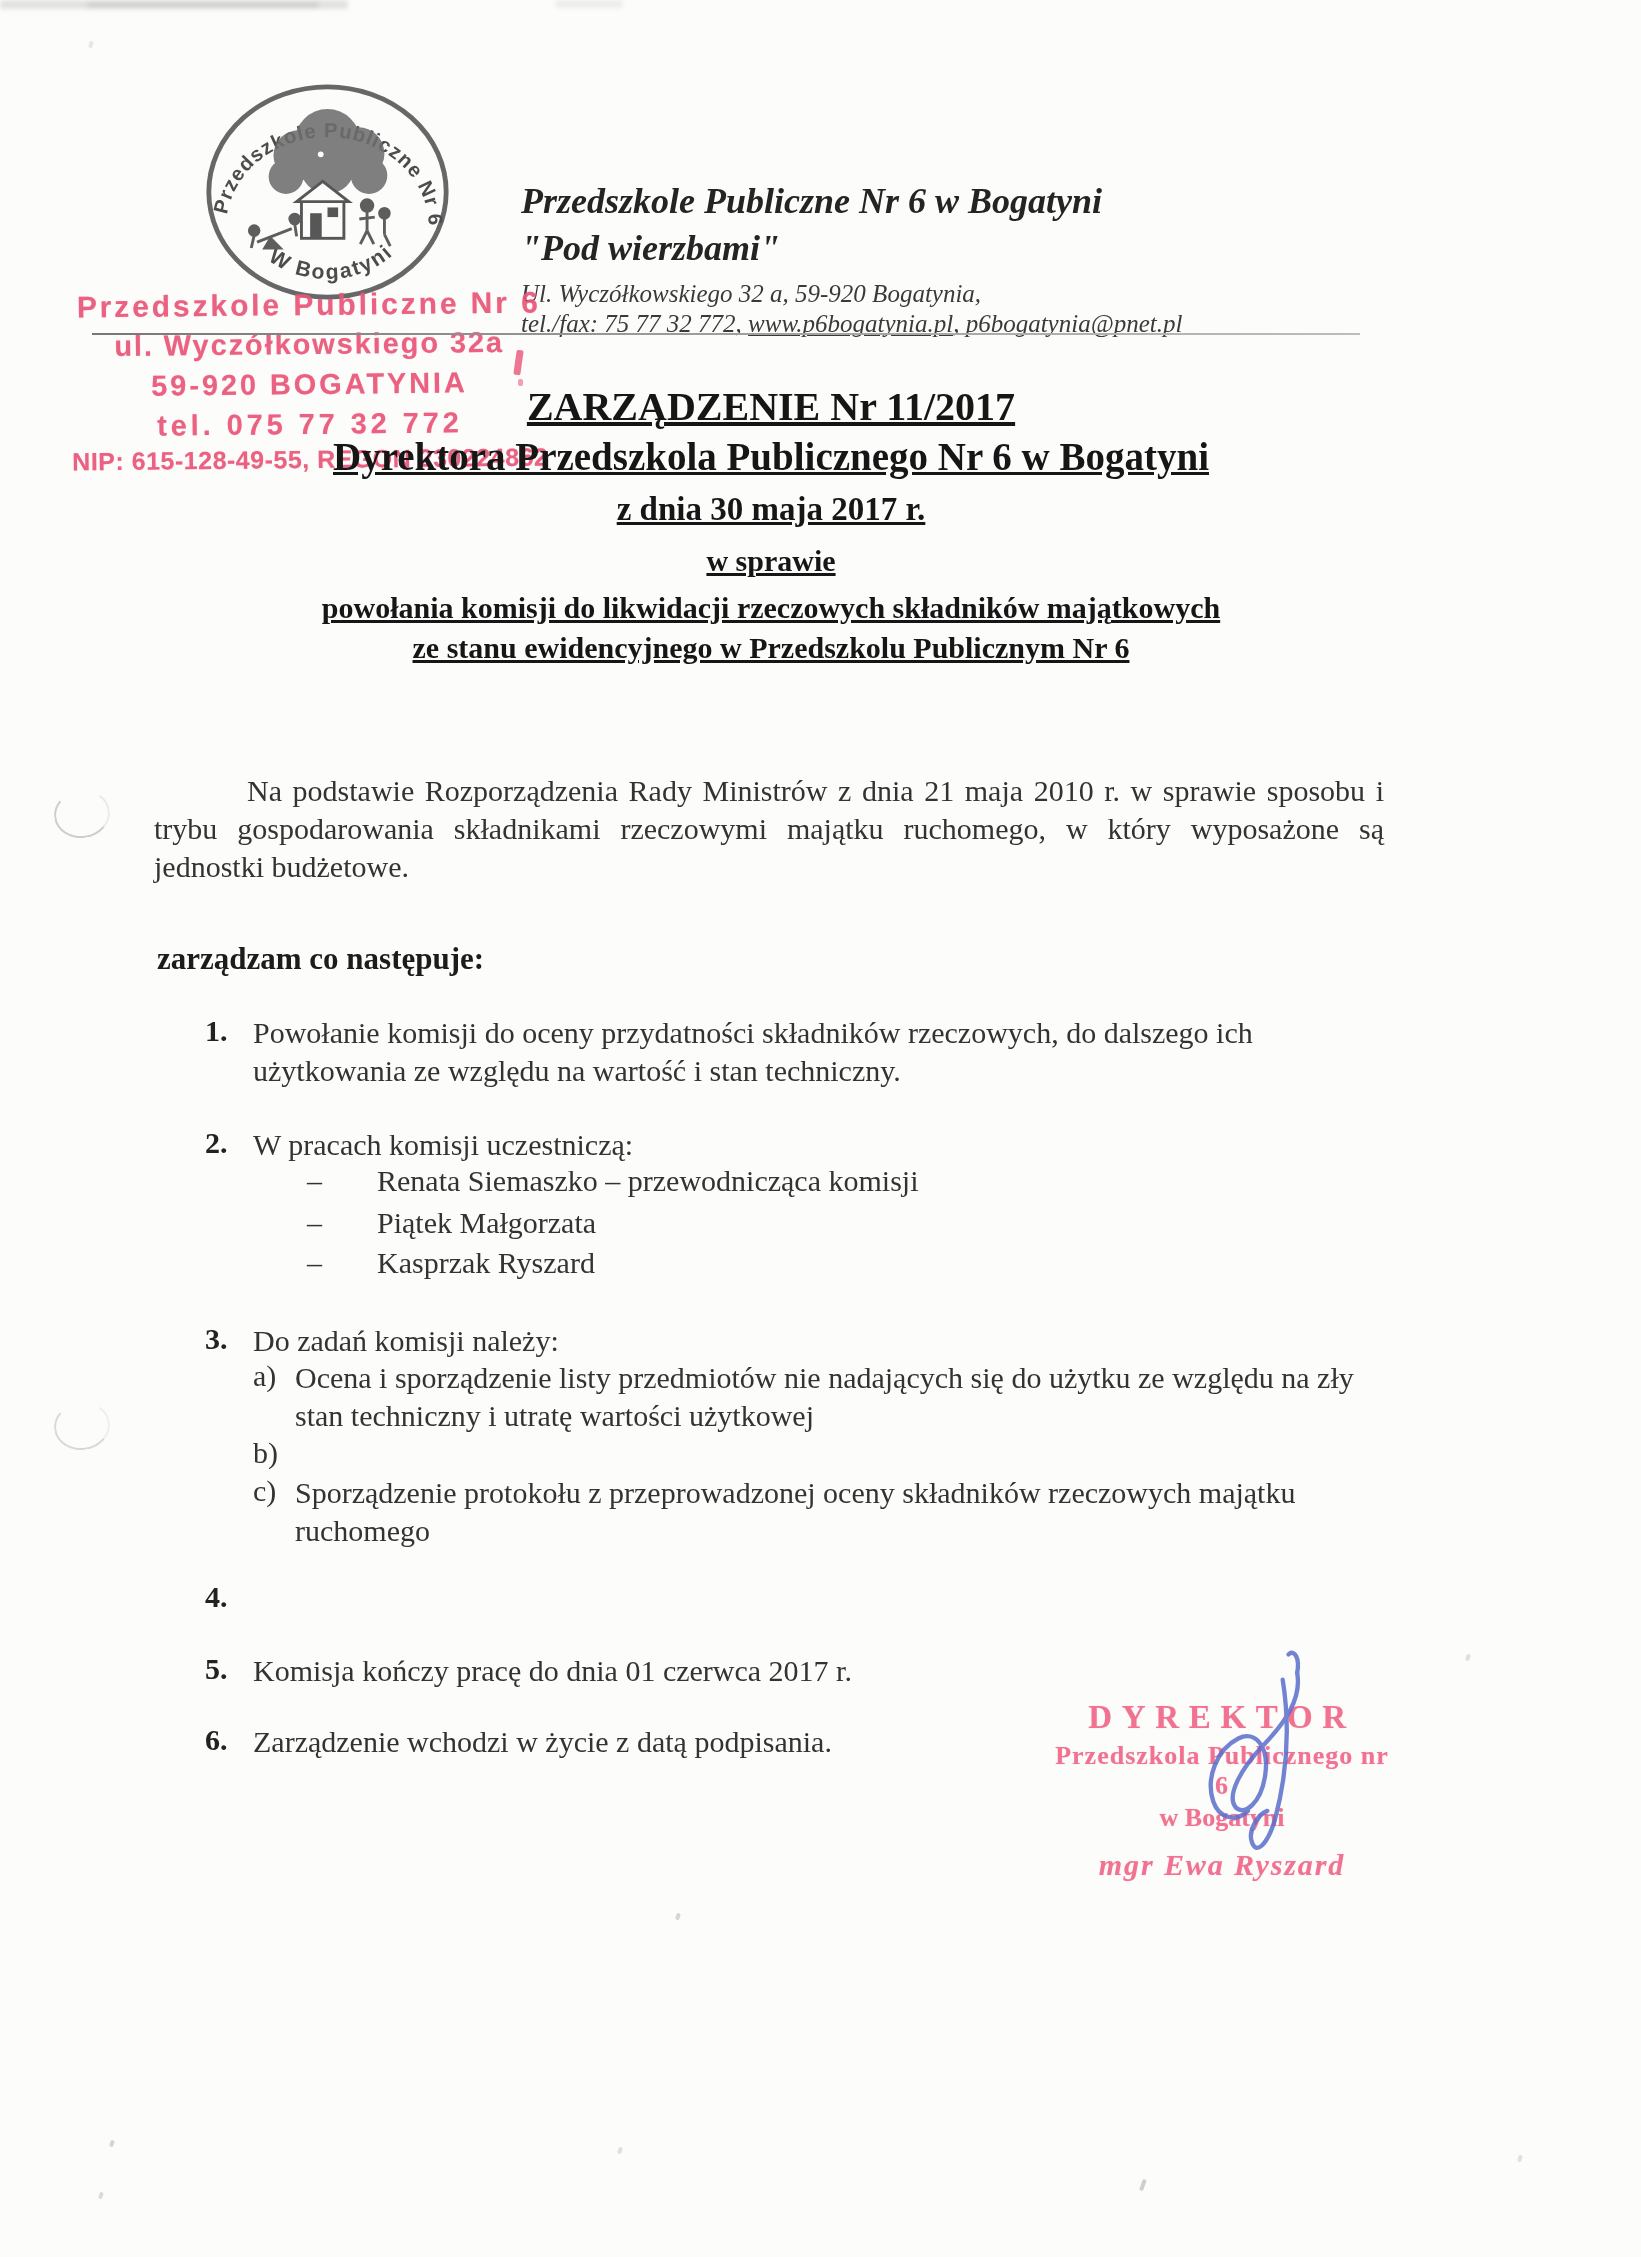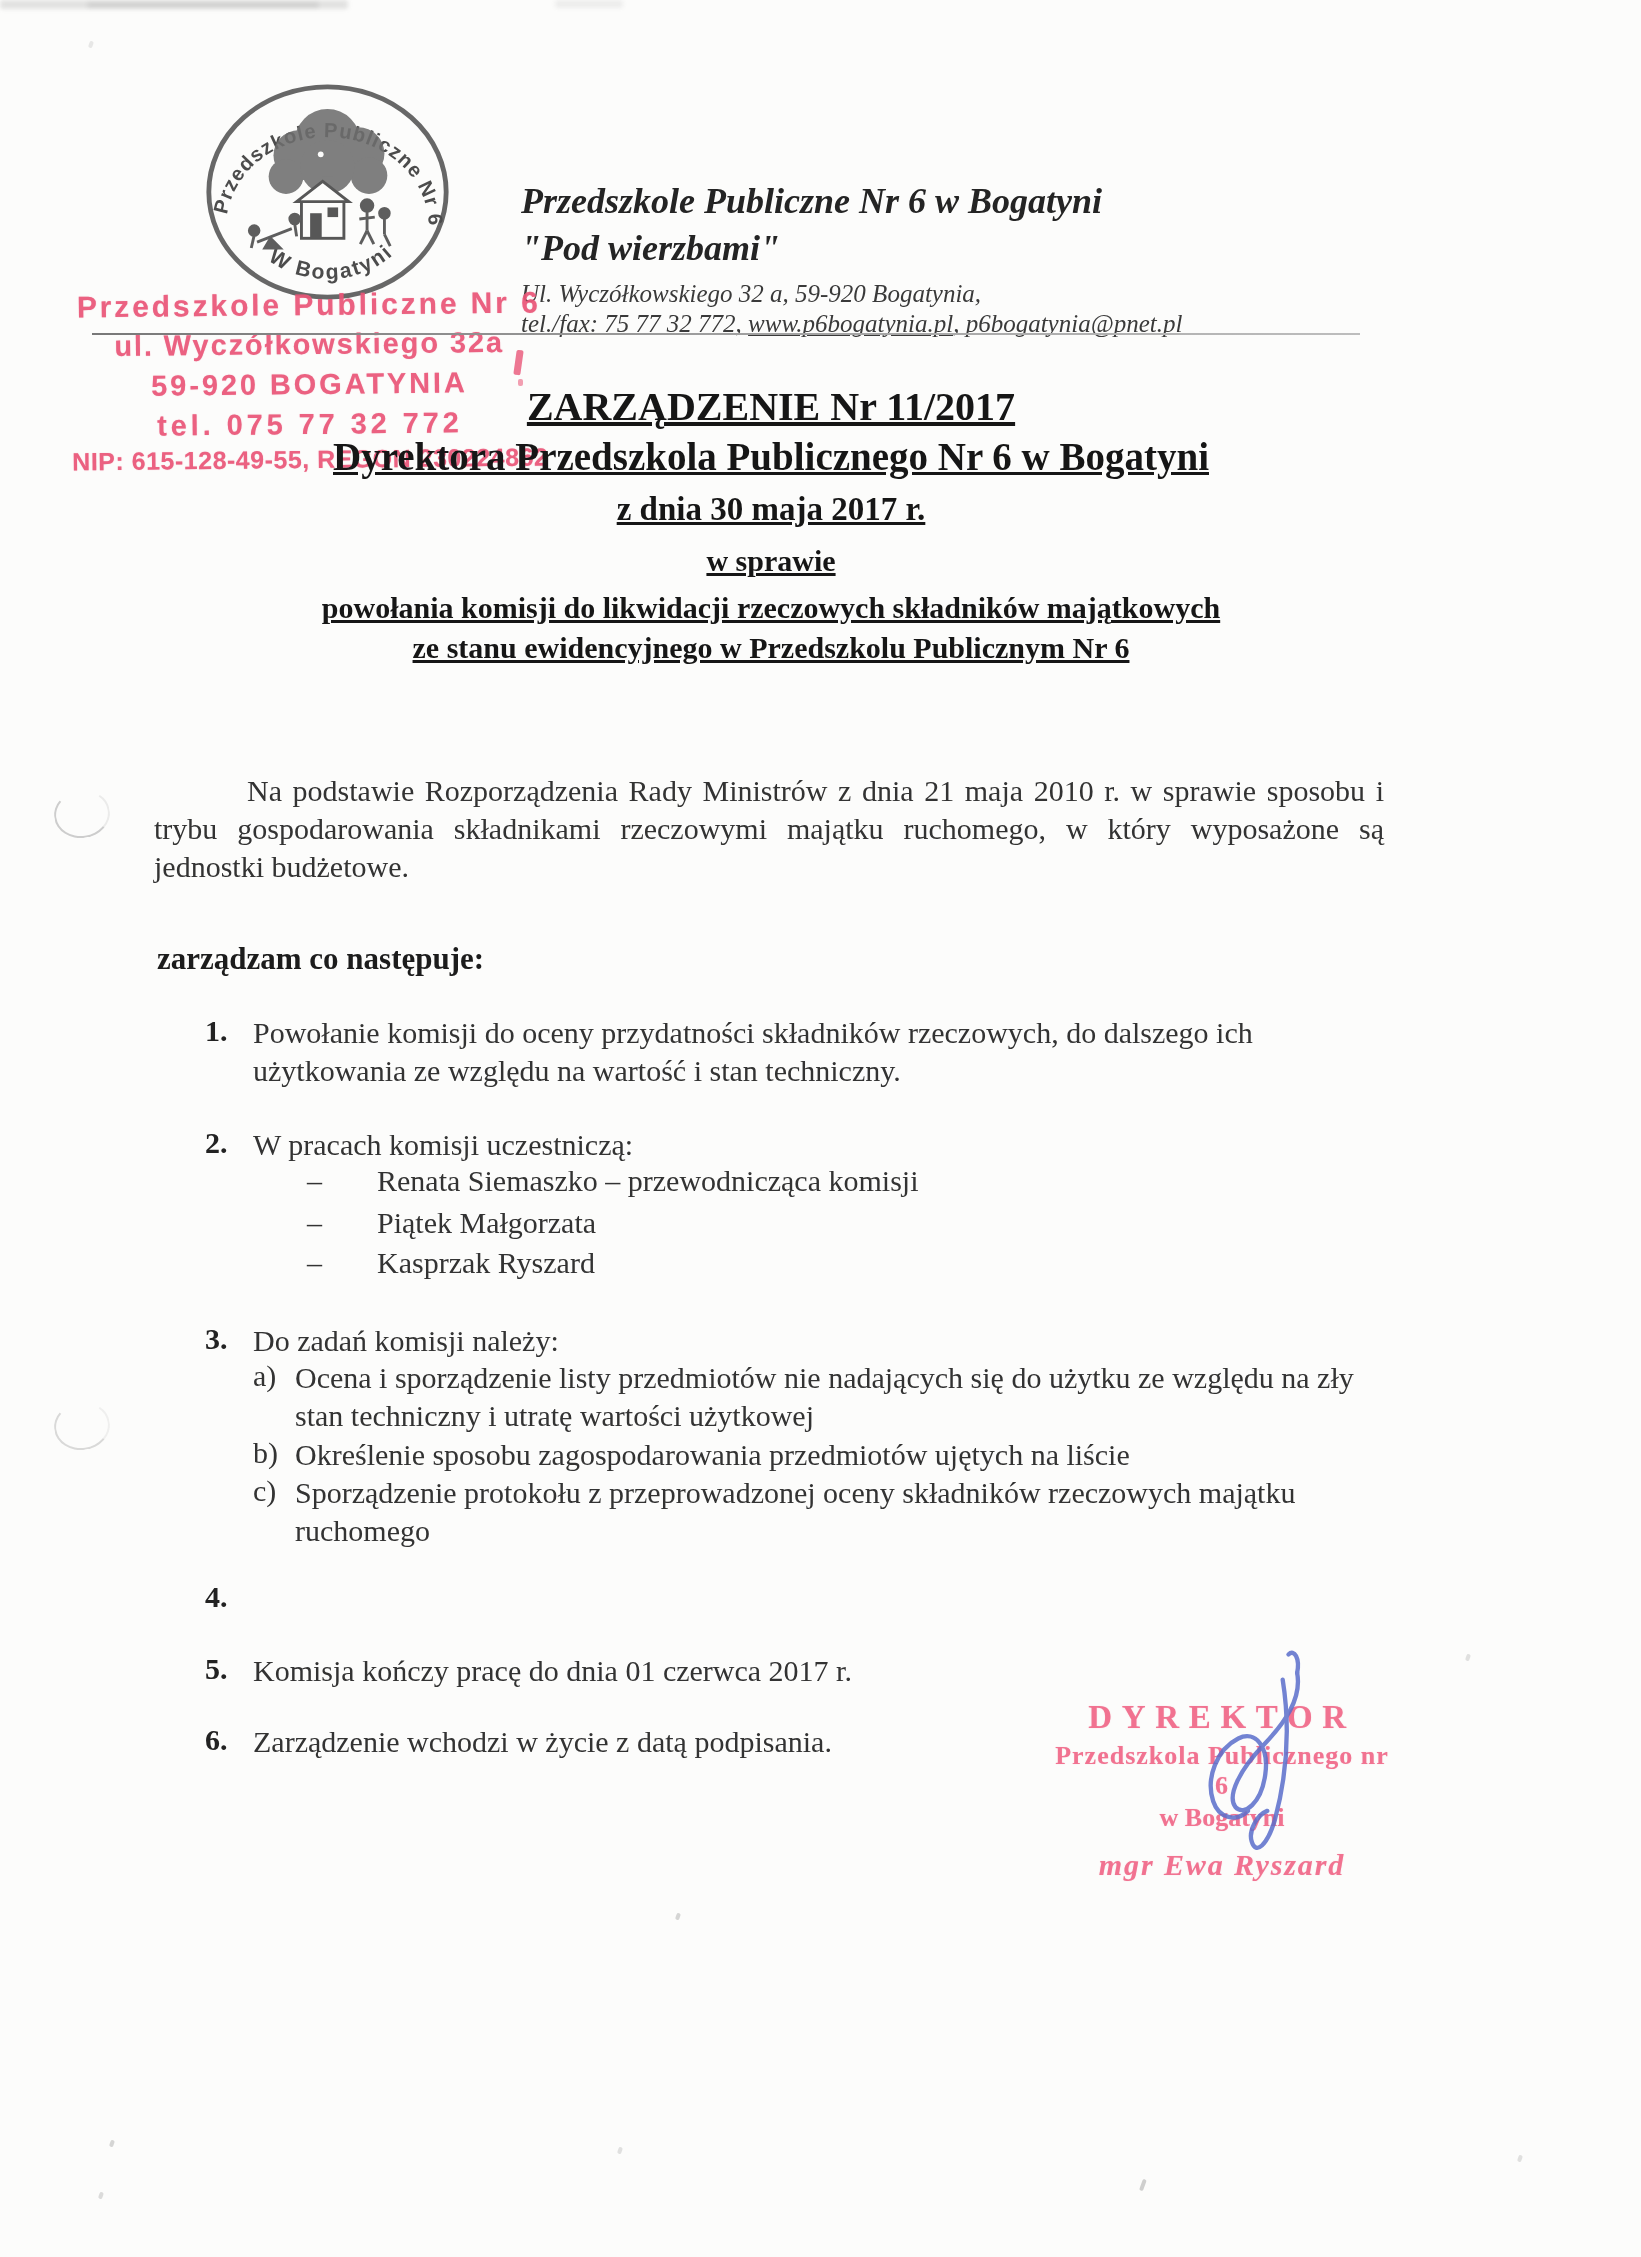--- a/index.html
+++ b/index.html
@@ -183,21 +183,20 @@
   <div class="abs item" style="left:205px;top:1322px;width:1168px;">
     <div class="no">3.</div>
     <div class="txt">Do zadań komisji należy:</div>
   </div>
   <div class="abs sub-row" style="left:253px;top:1359px;width:1159px;">
     <div class="letter">a)</div>
     <div class="txt" style="width:1110px;">Ocena i sporządzenie listy przedmiotów nie nadających się do użytku ze względu na zły stan techniczny i utratę wartości użytkowej</div>
   </div>
   <div class="abs sub-row" style="left:253px;top:1436px;width:1159px;">
     <div class="letter">b)</div>
-    <div class="txt">Określenie sposobu zagospodarowania przedmiotów ujętych na liście</div>
   </div>
   <div class="abs sub-row" style="left:253px;top:1474px;width:1120px;">
     <div class="letter">c)</div>
     <div class="txt" style="width:1043px;">Sporządzenie protokołu z przeprowadzonej oceny składników rzeczowych majątku ruchomego</div>
   </div>
 
   <div class="abs item" style="left:205px;top:1580px;width:1168px;">
     <div class="no">4.</div>
   </div>
 

